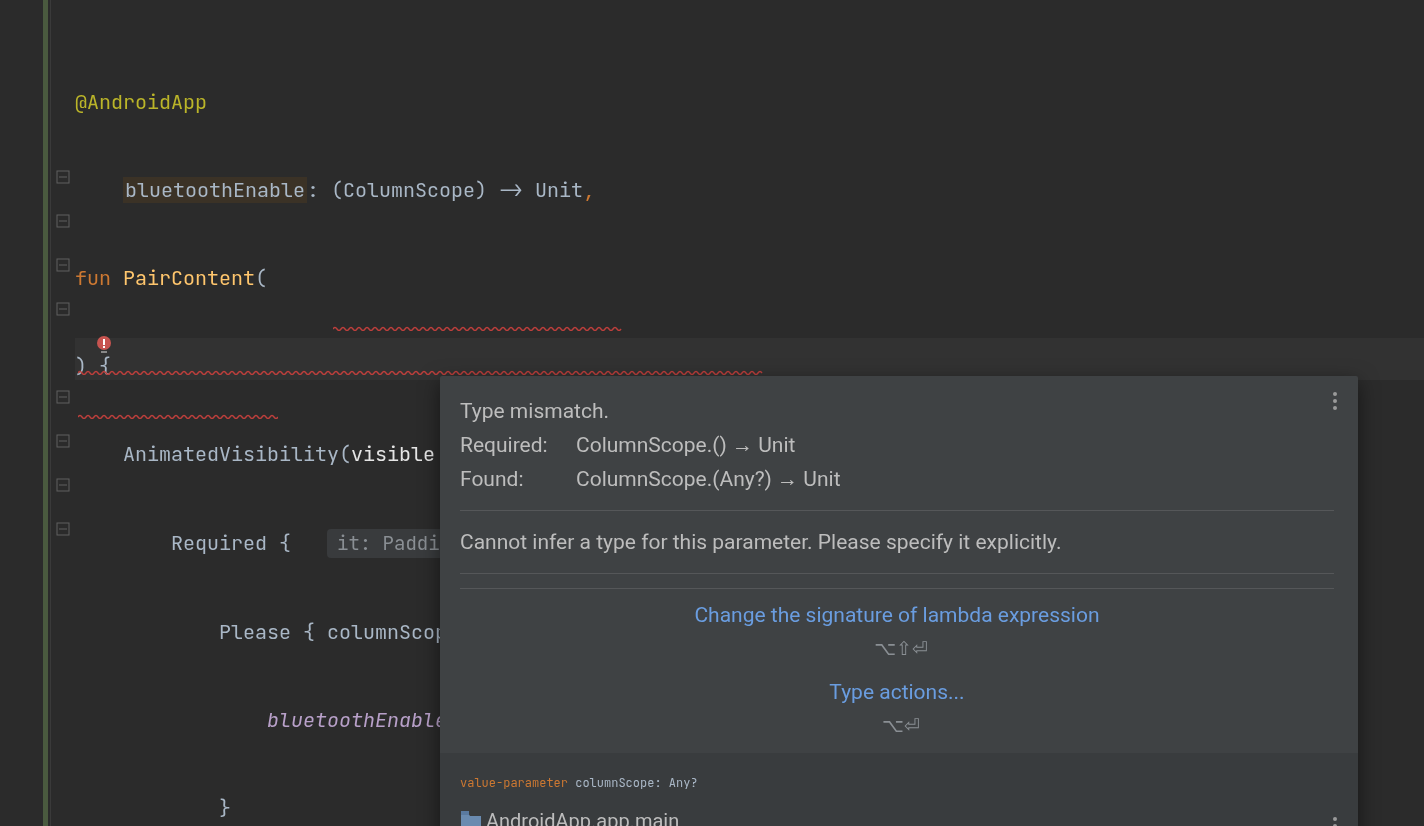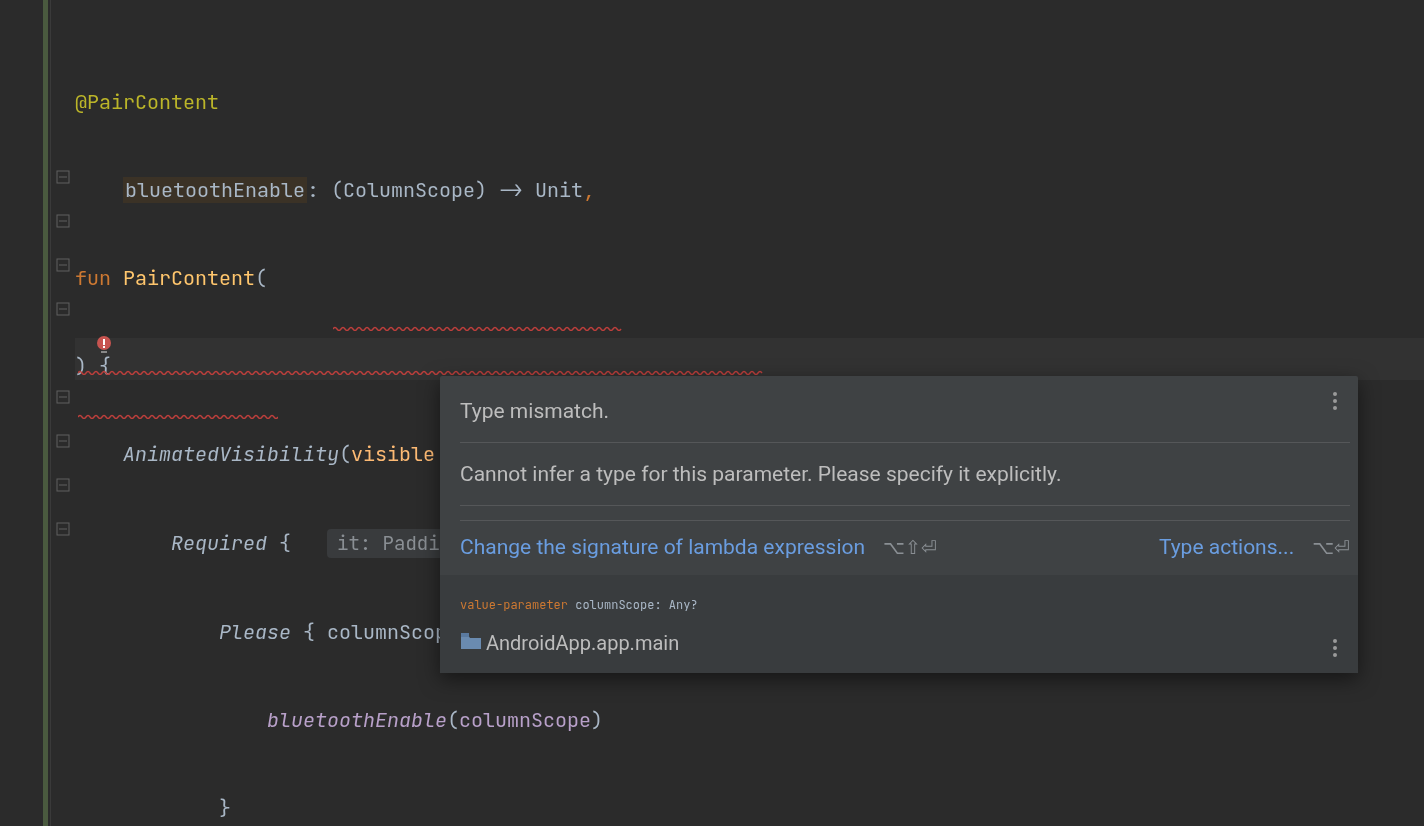--- a/index.html
+++ b/index.html
@@ -61,23 +61,23 @@
     top: 36px;
     white-space: pre;
     line-height: 44px;
   }
   .annotation { color: #bbb529; }
   .keyword { color: #cc7832; }
   .func-name { color: #ffc66d; }
   .param-highlight { background: #3b3226; color: #a9b7c6; padding: 0 2px; }
   .paren { color: #a9b7c6; }
   .type { color: #a9b7c6; }
-  .param-name { color: #fdba74; }
+  .param-name { color: #e5e5e5; }
   .bool { color: #cc7832; }
-  .italic { font-style: italic; }
+  .italic { }
   .hint-box {
     background: #393b3d;
     color: #8a8f94;
     padding: 2px 10px;
     border-radius: 4px;
     font-style: normal;
     font-size: 19px;
   }
   .call-func { color: #b8a0c9; font-style: italic; }
   .call-name { color: #b8a0c9; }
@@ -98,36 +98,37 @@
     top: 376px;
     width: 918px;
     background: #3f4244;
     color: #bdbdbd;
     font-family: -apple-system, "Segoe UI", Roboto, sans-serif;
     font-size: 21px;
     box-shadow: 0 6px 20px rgba(0,0,0,0.5);
     border-radius: 2px;
   }
   .tooltip-inner {
-    padding: 18px 8px 16px 20px;
+    padding: 18px 24px 16px 20px;
   }
   .tooltip-row {
     line-height: 34px;
   }
   .tooltip-label { display: inline-block; width: 116px; }
   .tooltip-divider {
     border: none;
     border-top: 1px solid #555759;
     margin: 14px 0;
   }
   .tooltip-actions {
     display: flex;
     align-items: center;
     gap: 10px;
     margin-top: 14px;
+    flex-direction: column;
   }
   .tooltip-link {
     color: #6a9de0;
     cursor: pointer;
   }
   .tooltip-shortcut {
     color: #8a8f94;
     font-size: 19px;
     margin-left: 8px;
   }
@@ -241,21 +242,21 @@
 <div class="error-bulb">
   <svg width="20" height="20" viewBox="0 0 20 20">
     <circle cx="10" cy="8" r="7" fill="#c75450"></circle>
     <rect x="9" y="4" width="2" height="6" fill="#fff"></rect>
     <rect x="9" y="11" width="2" height="2" fill="#fff"></rect>
     <rect x="7" y="16" width="6" height="2" fill="#888"></rect>
   </svg>
 </div>
 
 <div class="code-area">
-<div><span class="annotation">@PairContent</span></div>
+<div><span class="annotation">@AndroidApp</span></div>
 <div>    <span class="param-highlight">bluetoothEnable</span><span class="type">: (ColumnScope) -&gt; Unit</span><span class="keyword">,</span></div>
 <div><span class="keyword">fun</span> <span class="func-name">PairContent</span><span class="paren">(</span></div>
 <div><span class="paren">) {</span></div>
 <div>    <span class="italic type">AnimatedVisibility</span><span class="paren">(</span><span class="param-name">visible</span><span class="type"> = </span><span class="bool">true</span><span class="paren">) {</span>   <span class="hint-box">this: AnimatedVisibilityScope</span></div>
 <div>        <span class="italic type">Required</span><span class="paren"> {</span>   <span class="hint-box">it: PaddingValues</span></div>
 <div>            <span class="italic type">Please</span><span class="paren"> { </span><span class="type">columnScope</span><span class="arrow-lambda"> -&gt;</span></div>
 <div>                <span class="call-func">bluetoothEnable</span><span class="paren">(</span><span class="call-name">columnScope</span><span class="paren">)</span></div>
 <div>            <span class="paren">}</span></div>
 
 
@@ -275,20 +276,22 @@
 <div class="tooltip">
   <div class="tooltip-more-icon dots-icon">
     <svg width="6" height="22" viewBox="0 0 6 22">
         <circle cx="3" cy="4" r="2" fill="#9a9a9a"></circle>
         <circle cx="3" cy="11" r="2" fill="#9a9a9a"></circle>
         <circle cx="3" cy="18" r="2" fill="#9a9a9a"></circle>
       </svg>
   </div>
   <div class="tooltip-inner">
     <div class="tooltip-row">Type mismatch.</div>
+    <div class="tooltip-row"><span class="tooltip-label">Required:</span><span>ColumnScope.() → Unit</span></div>
+    <div class="tooltip-row"><span class="tooltip-label">Found:</span><span>ColumnScope.(Any?) → Unit</span></div>
     <hr class="tooltip-divider">
     <div class="tooltip-row">Cannot infer a type for this parameter. Please specify it explicitly.</div>
     <hr class="tooltip-divider">
     <hr class="tooltip-divider">
     <div class="tooltip-actions">
       <span class="tooltip-link">Change the signature of lambda expression</span>
       <span class="tooltip-shortcut">⌥⇧⏎</span>
       <span class="tooltip-spacer"></span>
       <span class="tooltip-link">Type actions...</span>
       <span class="tooltip-shortcut">⌥⏎</span>

